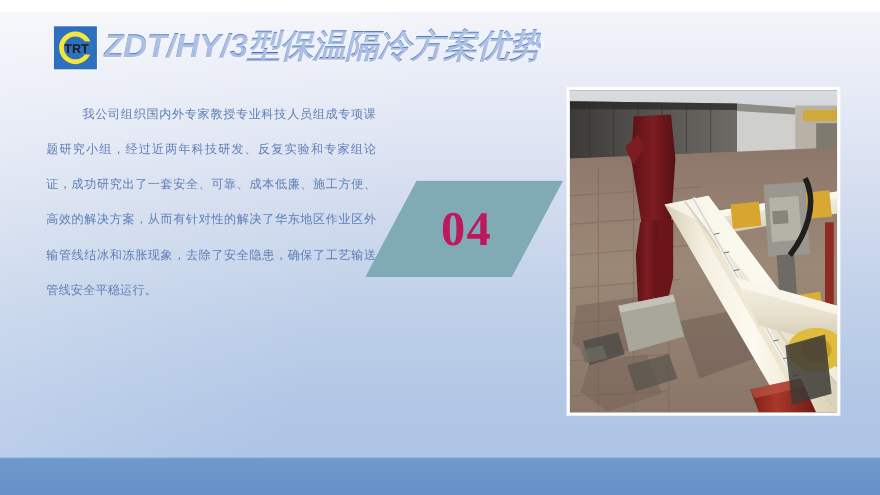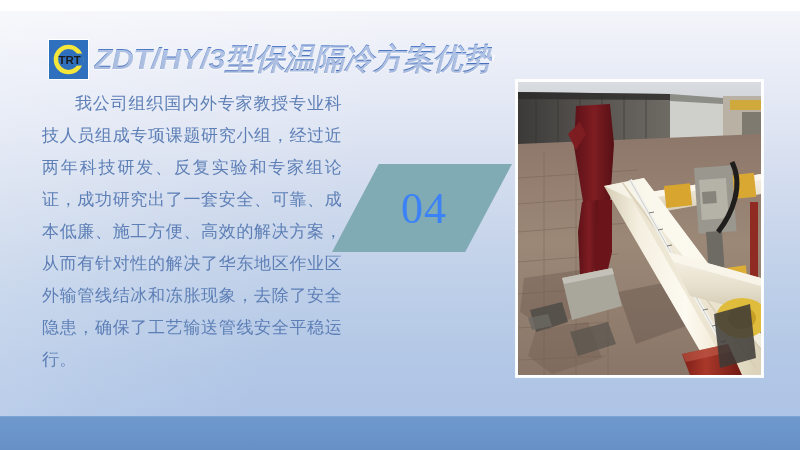--- a/index.html
+++ b/index.html
@@ -59,21 +59,21 @@
   .bg-bottom-bar-line {
     position: absolute;
     left: 0; top: 416px;
     width: 800px; height: 2px;
     background: #7ba3d3;
   }
 
   
   .header {
     position: absolute;
-    left: 49px; top: 37px;
+    left: 49px; top: 21px;
     display: flex;
     align-items: center;
     height: 44px;
   }
   .logo {
     position: relative;
     width: 39px; height: 39px;
     background: #2e70bd;
     flex: 0 0 auto;
     box-shadow: 0 0 0 1px #ffffff;
@@ -94,21 +94,21 @@
     line-height: 40px;
     text-shadow: 0 1px 0 rgba(255,255,255,0.55);
     font-style: italic;
   }
 
   
   .body-text {
     position: absolute;
     left: 42px;  top: 88px;
     width: 300px;
-    font-size: 17px;
+    font-size: 11px;
     line-height: 32px;
     color: #5d7fb6;
     text-align: justify;
     text-indent: 33px;
     letter-spacing: 0.2px;
   }
 
   
   .badge {
     position: absolute;
@@ -120,23 +120,23 @@
     inset: 0;
     background: #80aab4;
     clip-path: polygon(26% 0%, 100% 0%, 74% 100%, 0% 100%);
   }
   .badge-num {
     position: absolute;
     inset: 0;
     display: flex;
     align-items: center;
     justify-content: center;
-    color: #3b82f6;
+    color: #be185d;
     font-size: 44px;
-    font-weight: 400;
+    font-weight: 700;
     letter-spacing: 1px;
     font-family: "Liberation Serif", serif;
     padding-left: 4px;
   }
 
   
   .photo-frame {
     position: absolute;
     left: 516px; top: 80px;
     width: 247px; height: 297px;

